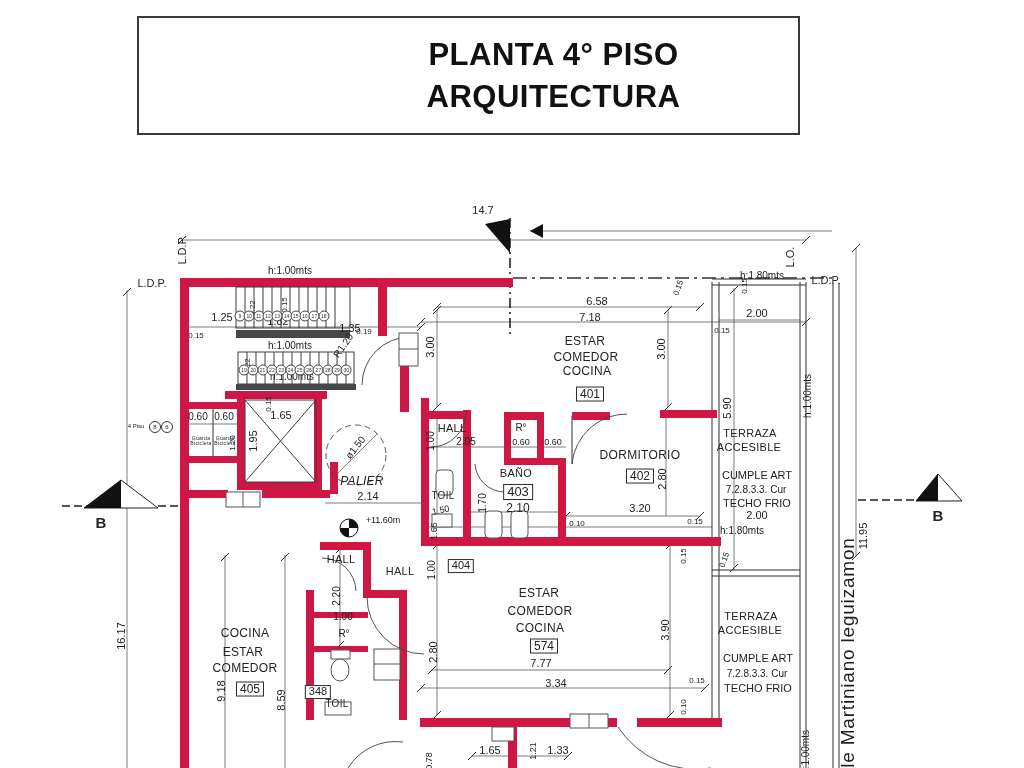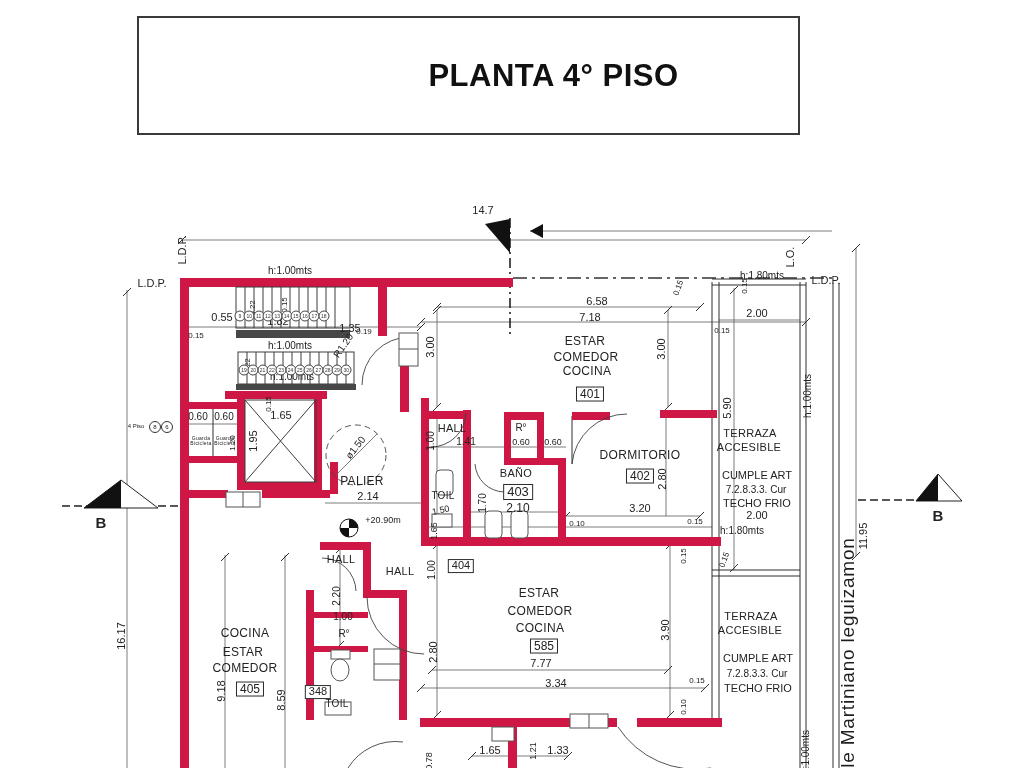--- a/index.html
+++ b/index.html
@@ -29,20 +29,21 @@
   .dark{fill:#474747;}
   .arc{stroke:#3f3f3f;stroke-width:0.9;fill:none;}
 </style>
 </head>
 <body>
 
 <div id="canvas">
 
   <div id="titleblock">
     <div class="t1">PLANTA 4° PISO</div>
+    <div class="t2">ARQUITECTURA</div>
   </div>
 
   <svg id="plan-svg" width="1024" height="768" viewBox="0 0 1024 768">
 
     <g class="dim">
       <line x1="182" y1="240" x2="806" y2="240"></line>
       <line x1="530" y1="231" x2="832" y2="231"></line>
       <line x1="437" y1="307" x2="700" y2="307"></line>
       <line x1="421" y1="322" x2="806" y2="322"></line>
       <line x1="185" y1="327" x2="421" y2="327"></line>
@@ -264,21 +265,21 @@
   <div id="labels">
       <div class="lbl" style="left: 183px; top: 250px; font-size: 11px; transform: translate(-50%, -50%) rotate(-90deg);">L.D.P.</div>
       <div class="lbl" style="left: 483px; top: 211px; font-size: 11px; transform: translate(-50%, -50%) rotate(0deg);">14.7</div>
       <div class="lbl" style="left: 791px; top: 257px; font-size: 11px; transform: translate(-50%, -50%) rotate(-90deg);">L.O.</div>
       <div class="lbl" style="left: 152px; top: 284px; font-size: 11px; transform: translate(-50%, -50%) rotate(0deg);">L.D.P.</div>
       <div class="lbl" style="left: 826px; top: 281px; font-size: 11px; transform: translate(-50%, -50%) rotate(0deg);">L.D.P.</div>
       <div class="lbl" style="left: 290px; top: 271px; font-size: 10px; transform: translate(-50%, -50%) rotate(0deg);">h:1.00mts</div>
       <div class="lbl" style="left: 762px; top: 276px; font-size: 10px; transform: translate(-50%, -50%) rotate(0deg);">h:1.80mts</div>
       <div class="lbl" style="left: 597px; top: 302px; font-size: 11px; transform: translate(-50%, -50%) rotate(0deg);">6.58</div>
       <div class="lbl" style="left: 590px; top: 318px; font-size: 11px; transform: translate(-50%, -50%) rotate(0deg);">7.18</div>
-      <div class="lbl" style="left: 222px; top: 318px; font-size: 11px; transform: translate(-50%, -50%) rotate(0deg);">0.55</div>
+      <div class="lbl" style="left: 222px; top: 318px; font-size: 11px; transform: translate(-50%, -50%) rotate(0deg);">1.25</div>
       <div class="lbl" style="left: 278px; top: 322px; font-size: 11px; transform: translate(-50%, -50%) rotate(0deg);">1.82</div>
       <div class="lbl" style="left: 350px; top: 329px; font-size: 11px; transform: translate(-50%, -50%) rotate(0deg);">1.35</div>
       <div class="lbl" style="left: 364px; top: 332px; font-size: 8px; transform: translate(-50%, -50%) rotate(0deg);">0.19</div>
       <div class="lbl" style="left: 344px; top: 346px; font-size: 10px; transform: translate(-50%, -50%) rotate(-55deg);">R1.20</div>
       <div class="lbl" style="left: 196px; top: 336px; font-size: 8px; transform: translate(-50%, -50%) rotate(0deg);">0.15</div>
       <div class="lbl" style="left: 285px; top: 305px; font-size: 8px; transform: translate(-50%, -50%) rotate(-90deg);">0.15</div>
       <div class="lbl" style="left: 253px; top: 308px; font-size: 8px; transform: translate(-50%, -50%) rotate(-90deg);">0.22</div>
       <div class="lbl" style="left: 679px; top: 288px; font-size: 8px; transform: translate(-50%, -50%) rotate(-70deg);">0.15</div>
       <div class="lbl" style="left: 745px; top: 286px; font-size: 8px; transform: translate(-50%, -50%) rotate(-90deg);">0.15</div>
       <div class="lbl" style="left: 757px; top: 314px; font-size: 11px; transform: translate(-50%, -50%) rotate(0deg);">2.00</div>
@@ -297,25 +298,25 @@
       <div class="lbl room" style="left: 225px; top: 441px; font-size: 5px; transform: translate(-50%, -50%) rotate(0deg);">Guarda
 Bicicleta</div>
       <div class="lbl" style="left: 233px; top: 443px; font-size: 8px; transform: translate(-50%, -50%) rotate(-90deg);">1.20</div>
       <div class="lbl" style="left: 136px; top: 426px; font-size: 6px; transform: translate(-50%, -50%) rotate(0deg);">4 Piso</div>
       <div class="lbl bubble" style="left: 155px; top: 427px; font-size: 6px; transform: translate(-50%, -50%) rotate(0deg);">8</div>
       <div class="lbl bubble" style="left: 167px; top: 427px; font-size: 6px; transform: translate(-50%, -50%) rotate(0deg);">6</div>
       <div class="lbl" style="left: 281px; top: 416px; font-size: 11px; transform: translate(-50%, -50%) rotate(0deg);">1.65</div>
       <div class="lbl" style="left: 269px; top: 404px; font-size: 8px; transform: translate(-50%, -50%) rotate(-90deg);">0.15</div>
       <div class="lbl" style="left: 254px; top: 441px; font-size: 11px; transform: translate(-50%, -50%) rotate(-90deg);">1.95</div>
       <div class="lbl" style="left: 356px; top: 448px; font-size: 10px; transform: translate(-50%, -50%) rotate(-52deg);">ø1.50</div>
-      <div class="lbl room" style="left: 362px; top: 481px; font-size: 12px; transform: translate(-50%, -50%) rotate(0deg);">PALIER</div>
+      <div class="lbl room" style="left: 362px; top: 481px; font-size: 12px; transform: translate(-50%, -50%) rotate(0deg); font-style: italic;">PALIER</div>
       <div class="lbl" style="left: 368px; top: 497px; font-size: 11px; transform: translate(-50%, -50%) rotate(0deg);">2.14</div>
-      <div class="lbl" style="left: 383px; top: 521px; font-size: 9px; transform: translate(-50%, -50%) rotate(0deg);">+20.90m</div>
+      <div class="lbl" style="left: 383px; top: 521px; font-size: 9px; transform: translate(-50%, -50%) rotate(0deg);">+11.60m</div>
       <div class="lbl room" style="left: 452px; top: 429px; font-size: 11px; transform: translate(-50%, -50%) rotate(0deg);">HALL</div>
-      <div class="lbl" style="left: 466px; top: 442px; font-size: 10px; transform: translate(-50%, -50%) rotate(0deg);">1.41</div>
+      <div class="lbl" style="left: 466px; top: 442px; font-size: 10px; transform: translate(-50%, -50%) rotate(0deg);">2.05</div>
       <div class="lbl" style="left: 431px; top: 441px; font-size: 10px; transform: translate(-50%, -50%) rotate(-90deg);">1.00</div>
       <div class="lbl" style="left: 521px; top: 428px; font-size: 10px; transform: translate(-50%, -50%) rotate(0deg);">R°</div>
       <div class="lbl" style="left: 521px; top: 443px; font-size: 9px; transform: translate(-50%, -50%) rotate(0deg);">0.60</div>
       <div class="lbl" style="left: 553px; top: 443px; font-size: 9px; transform: translate(-50%, -50%) rotate(0deg);">0.60</div>
       <div class="lbl room" style="left: 640px; top: 455px; font-size: 12px; transform: translate(-50%, -50%) rotate(0deg);">DORMITORIO</div>
       <div class="lbl boxed" style="left: 640px; top: 476px; font-size: 12px; transform: translate(-50%, -50%) rotate(0deg);">402</div>
       <div class="lbl" style="left: 663px; top: 479px; font-size: 11px; transform: translate(-50%, -50%) rotate(-90deg);">2.80</div>
       <div class="lbl" style="left: 640px; top: 509px; font-size: 11px; transform: translate(-50%, -50%) rotate(0deg);">3.20</div>
       <div class="lbl" style="left: 577px; top: 524px; font-size: 8px; transform: translate(-50%, -50%) rotate(0deg);">0.10</div>
       <div class="lbl" style="left: 695px; top: 522px; font-size: 8px; transform: translate(-50%, -50%) rotate(0deg);">0.15</div>
@@ -346,21 +347,21 @@
       <div class="lbl room" style="left: 341px; top: 560px; font-size: 11px; transform: translate(-50%, -50%) rotate(0deg);">HALL</div>
       <div class="lbl room" style="left: 400px; top: 572px; font-size: 11px; transform: translate(-50%, -50%) rotate(0deg);">HALL</div>
       <div class="lbl" style="left: 337px; top: 596px; font-size: 10px; transform: translate(-50%, -50%) rotate(-90deg);">2.20</div>
       <div class="lbl" style="left: 343px; top: 617px; font-size: 10px; transform: translate(-50%, -50%) rotate(0deg);">1.00</div>
       <div class="lbl" style="left: 344px; top: 634px; font-size: 10px; transform: translate(-50%, -50%) rotate(0deg);">R°</div>
       <div class="lbl boxed" style="left: 318px; top: 692px; font-size: 11px; transform: translate(-50%, -50%) rotate(0deg);">348</div>
       <div class="lbl room" style="left: 337px; top: 704px; font-size: 10px; transform: translate(-50%, -50%) rotate(0deg);">TOIL</div>
       <div class="lbl room" style="left: 539px; top: 593px; font-size: 12px; transform: translate(-50%, -50%) rotate(0deg);">ESTAR</div>
       <div class="lbl room" style="left: 540px; top: 611px; font-size: 12px; transform: translate(-50%, -50%) rotate(0deg);">COMEDOR</div>
       <div class="lbl room" style="left: 540px; top: 628px; font-size: 12px; transform: translate(-50%, -50%) rotate(0deg);">COCINA</div>
-      <div class="lbl boxed" style="left: 544px; top: 646px; font-size: 12px; transform: translate(-50%, -50%) rotate(0deg);">585</div>
+      <div class="lbl boxed" style="left: 544px; top: 646px; font-size: 12px; transform: translate(-50%, -50%) rotate(0deg);">574</div>
       <div class="lbl" style="left: 541px; top: 664px; font-size: 11px; transform: translate(-50%, -50%) rotate(0deg);">7.77</div>
       <div class="lbl" style="left: 556px; top: 684px; font-size: 11px; transform: translate(-50%, -50%) rotate(0deg);">3.34</div>
       <div class="lbl" style="left: 434px; top: 652px; font-size: 11px; transform: translate(-50%, -50%) rotate(-90deg);">2.80</div>
       <div class="lbl" style="left: 432px; top: 570px; font-size: 10px; transform: translate(-50%, -50%) rotate(-90deg);">1.00</div>
       <div class="lbl boxed" style="left: 461px; top: 566px; font-size: 11px; transform: translate(-50%, -50%) rotate(0deg);">404</div>
       <div class="lbl" style="left: 666px; top: 630px; font-size: 11px; transform: translate(-50%, -50%) rotate(-90deg);">3.90</div>
       <div class="lbl" style="left: 684px; top: 556px; font-size: 8px; transform: translate(-50%, -50%) rotate(-90deg);">0.15</div>
       <div class="lbl" style="left: 697px; top: 681px; font-size: 8px; transform: translate(-50%, -50%) rotate(0deg);">0.15</div>
       <div class="lbl" style="left: 684px; top: 707px; font-size: 8px; transform: translate(-50%, -50%) rotate(-90deg);">0.10</div>
       <div class="lbl" style="left: 742px; top: 531px; font-size: 10px; transform: translate(-50%, -50%) rotate(0deg);">h:1.80mts</div>

